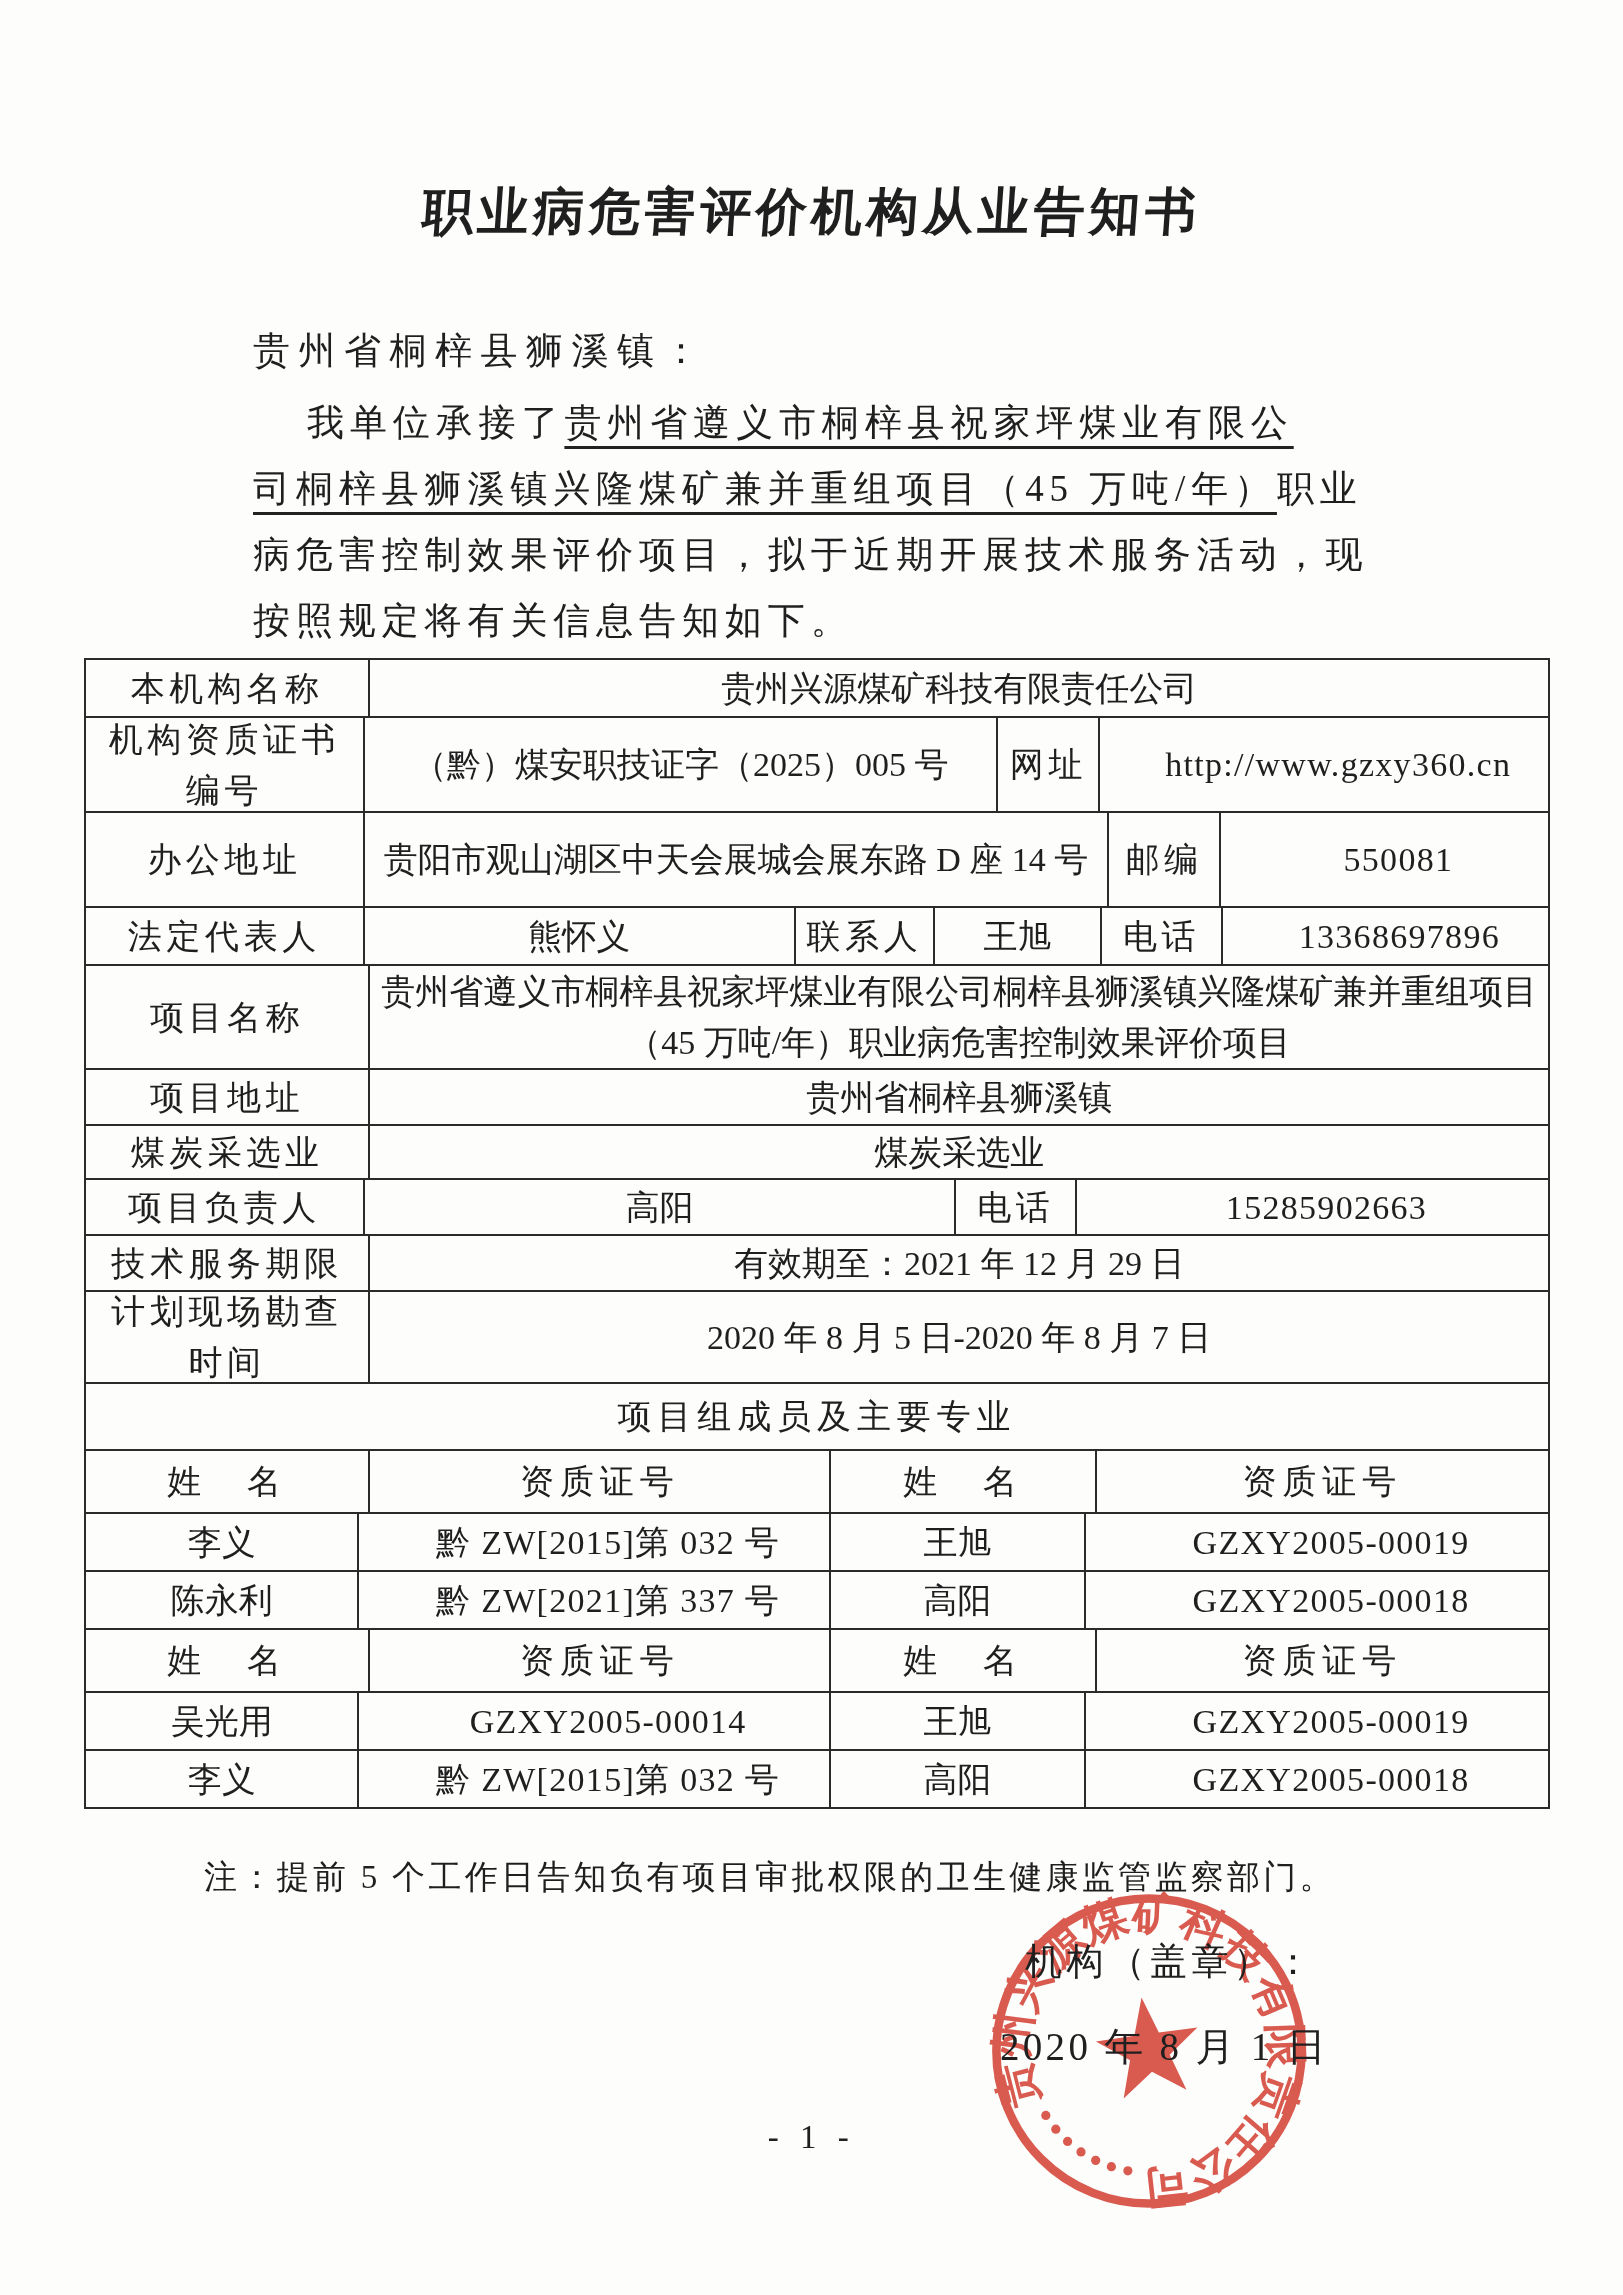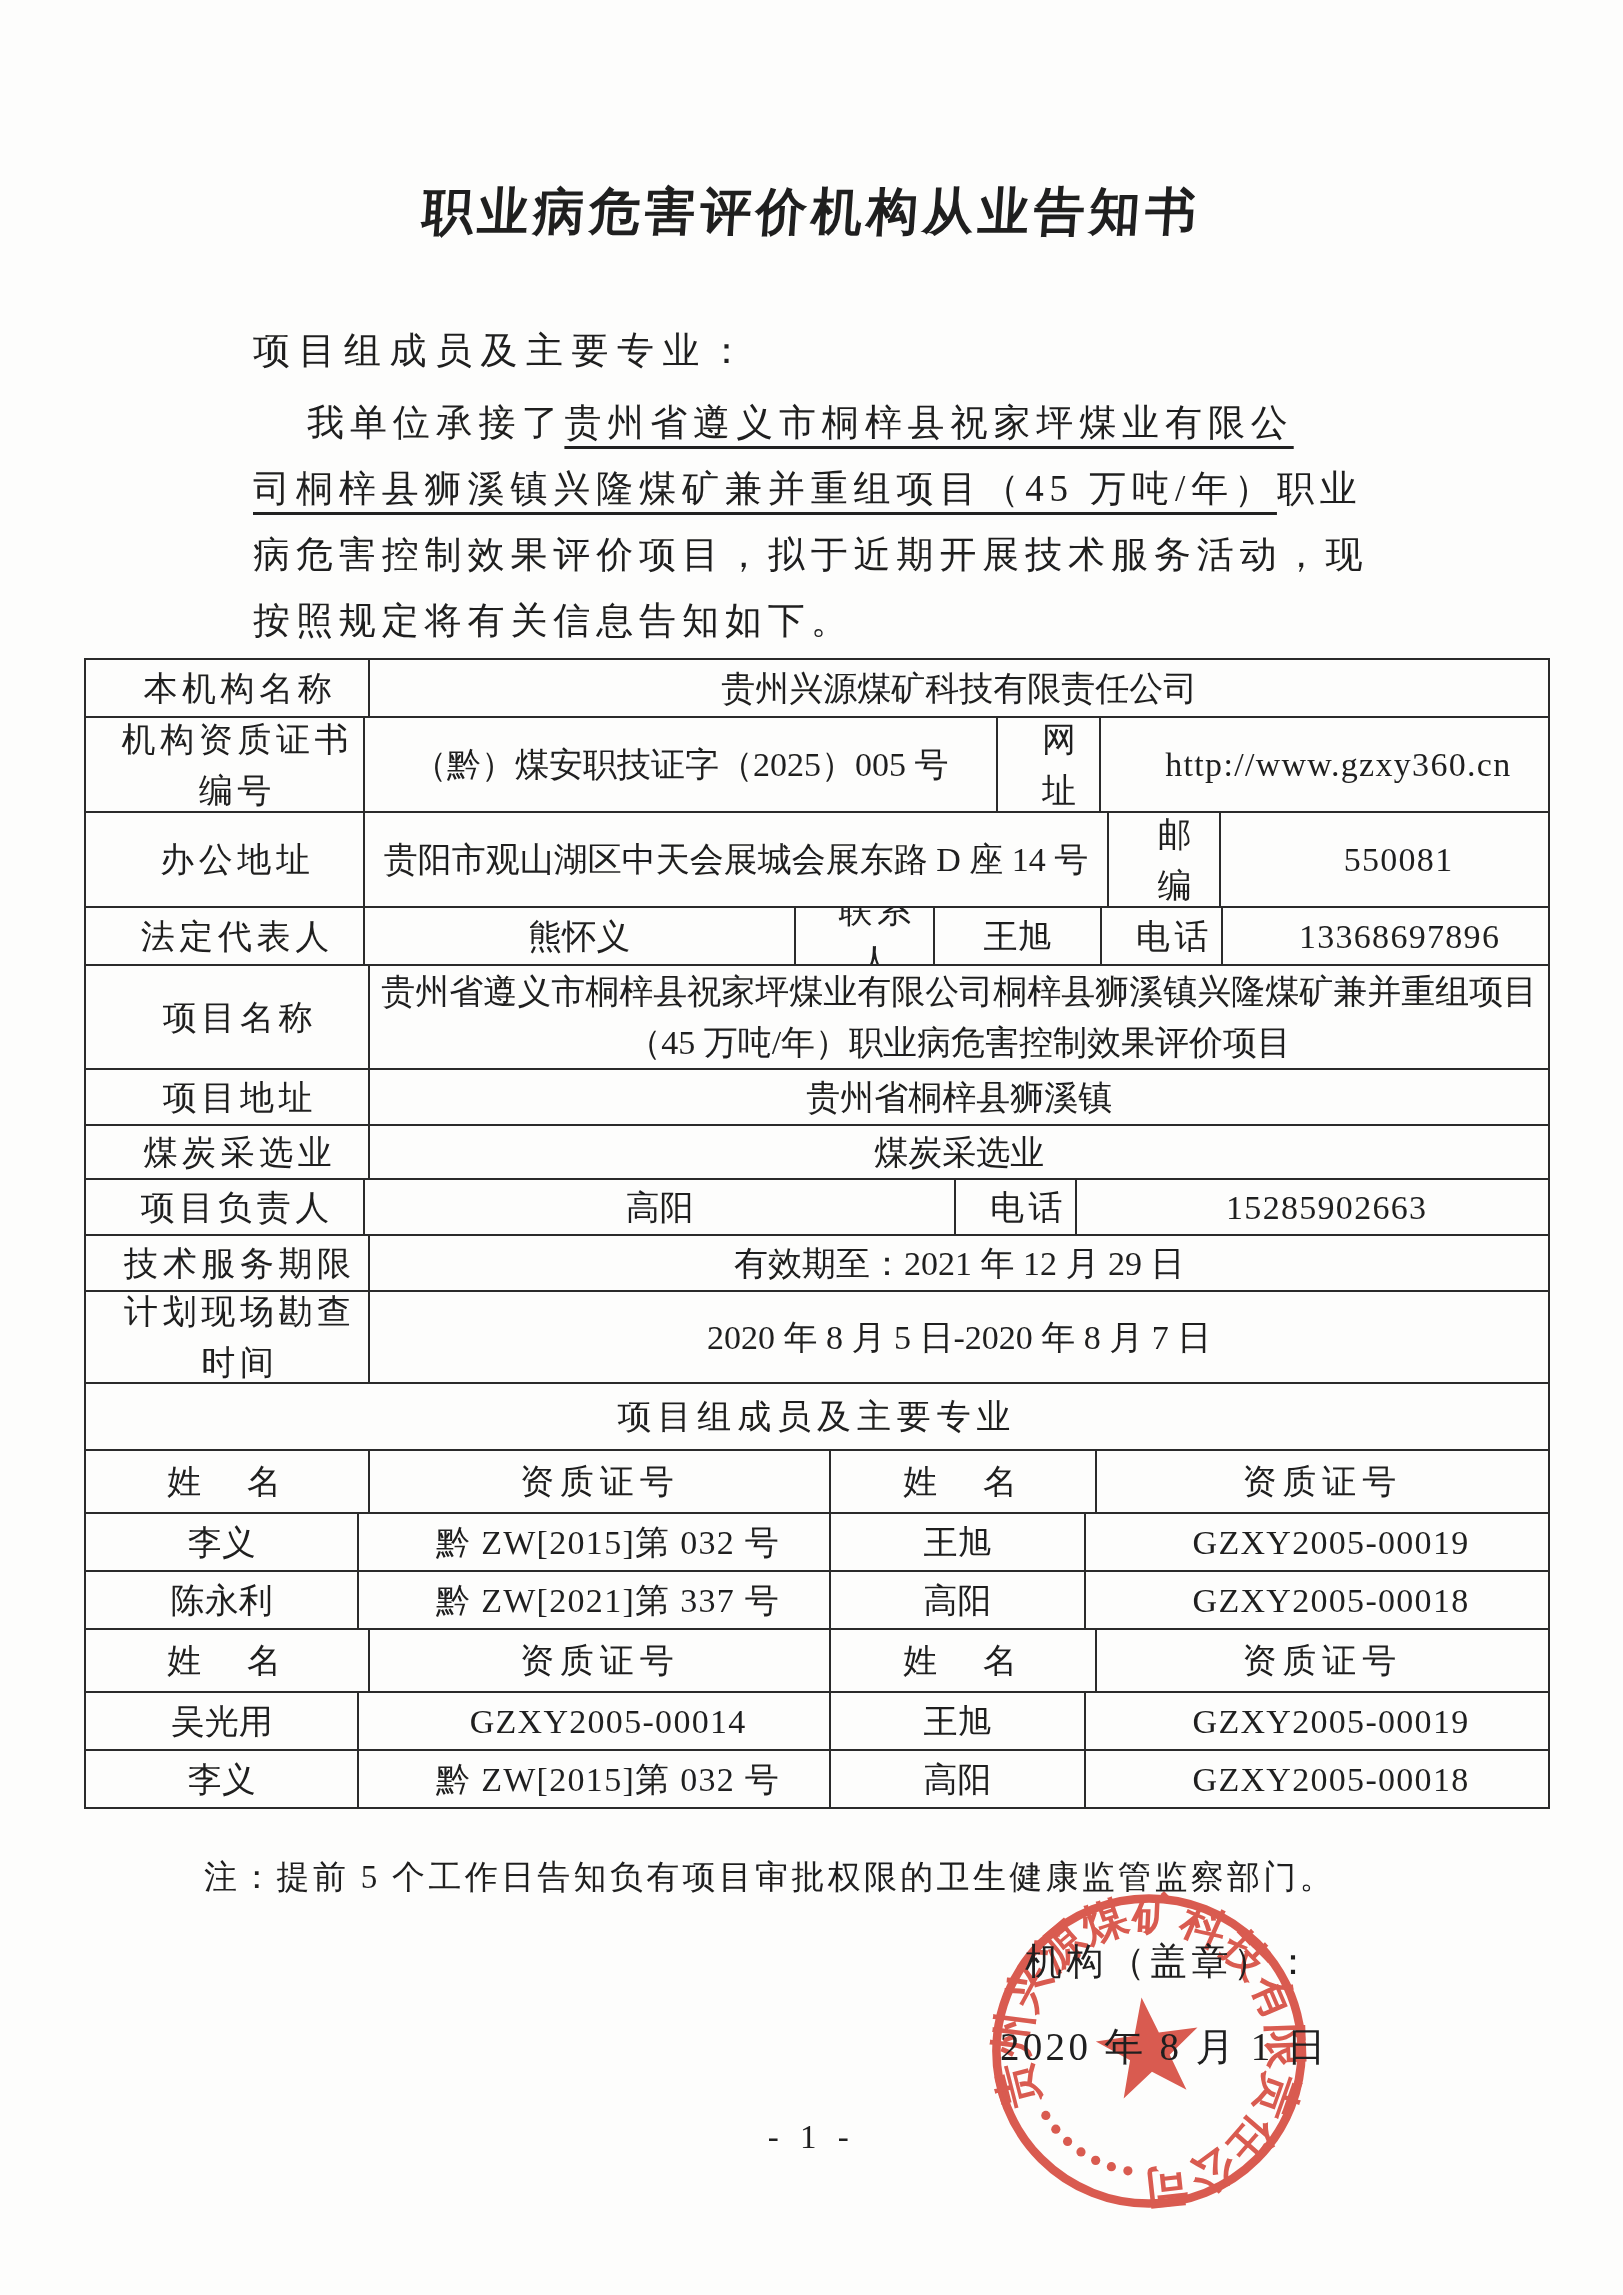--- a/index.html
+++ b/index.html
@@ -52,21 +52,21 @@
   .c{
     box-sizing:border-box;
     border-right:2px solid var(--line);
     display:flex;align-items:center;justify-content:center;
     text-align:center;
     line-height:1.5;
     padding:2.6px 6.5px;
     overflow:hidden;
   }
   .c:last-child{border-right:0;}
-  .lab{letter-spacing:4.6px;padding-left:32px;}
+  .lab{letter-spacing:4.6px;}
   .sect{letter-spacing:5.9px;}
   .hd{letter-spacing:5.9px;}
   .num{letter-spacing:1.3px;margin-left:28px;}
   
   .note{
     position:absolute;top:1855px;left:204px;
     font-size:33px;letter-spacing:3.3px;
   }
   .sign-label{
     position:absolute;top:1937px;left:1025px;
@@ -99,21 +99,21 @@
   .seal .star{fill:var(--seal);}
   .seal .dot{fill:var(--seal);}
 </style>
 </head>
 <body>
 
 <div class="page">
 
   <div class="title">职业病危害评价机构从业告知书</div>
 
-  <div class="salutation">项目组成员及主要专业：</div>
+  <div class="salutation">贵州省桐梓县狮溪镇：</div>
 
   <div class="bodytext">
     <div class="ln indent"><span>我单位承接了</span><span class="u">贵州省遵义市桐梓县祝家坪煤业有限公</span></div>
     <div class="ln"><span class="u">司桐梓县狮溪镇兴隆煤矿兼并重组项目（45 万吨/年）</span><span>职业</span></div>
     <div class="ln">病危害控制效果评价项目，拟于近期开展技术服务活动，现</div>
     <div class="ln">按照规定将有关信息告知如下。</div>
   </div>
 
   <div class="tbl">
 

